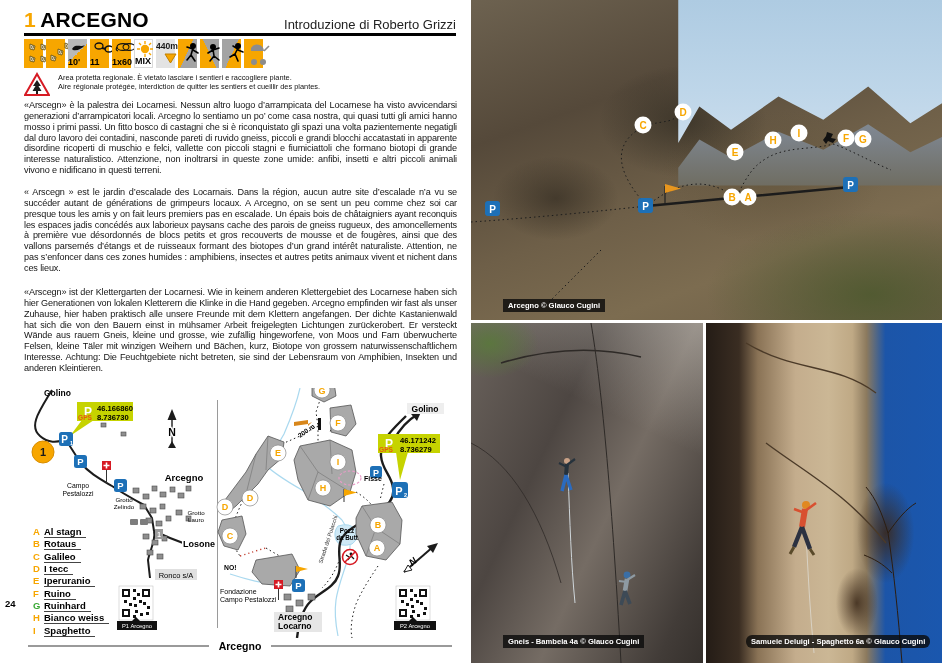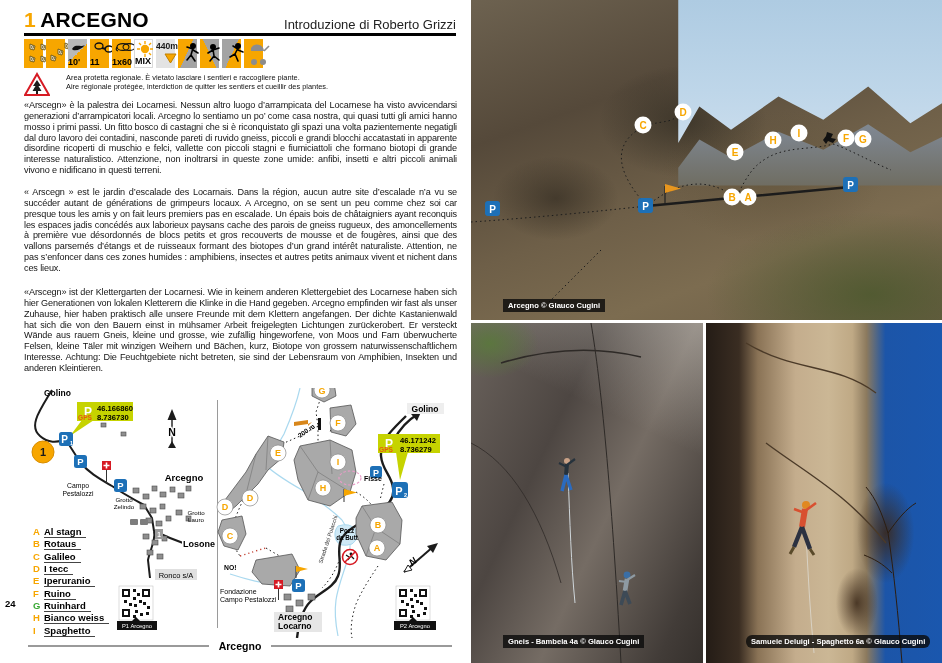--- a/index.html
+++ b/index.html
@@ -16,21 +16,21 @@
   .ibox{width:19px;height:29px;position:relative;flex:0 0 auto;}
   .ibox svg{position:absolute;left:0;top:0;}
   .ibox .ilabel{position:absolute;width:100%;bottom:1px;font-size:9px;font-weight:bold;color:#000;}
   .bg-orange{background:#f7a600;}
   .bg-white{background:#fff;border:1px solid #d9d9d9;box-sizing:border-box;}
   .bg-grey{background:#e3e3e3;}
   .bg-split-a{background:linear-gradient(115deg,#f7a600 48%,#a3a3a3 48%);}
   .bg-split-b{background:linear-gradient(65deg,#f7a600 50%,#a3a3a3 50%);}
   .bg-split-c{background:linear-gradient(115deg,#a3a3a3 52%,#f7a600 52%);}
   .bg-split-d{background:linear-gradient(135deg,#b9b9b9 50%,#f7a600 50%);}
-  .warn{position:absolute;left:24px;top:72px;display:flex;gap:16px;align-items:flex-start;}
+  .warn{position:absolute;left:24px;top:72px;display:flex;gap:8px;align-items:flex-start;}
   .warn-txt{font-size:7.4px;line-height:9.2px;color:#111;padding-top:1px;}
   .para{position:absolute;left:24px;width:433px;font-size:9.1px;line-height:10.85px;
         text-align:justify;color:#141414;letter-spacing:-0.12px;}
   #para-it{top:100px;}
   #para-fr{top:187px;}
   #para-de{top:287px;}
   
   #legend{position:absolute;left:33px;top:524px;}
   .leg-row{height:12.35px;line-height:12.35px;white-space:nowrap;}
   .leg-letter{display:inline-block;width:11px;font-size:9.5px;font-weight:bold;color:#f7a600;}

